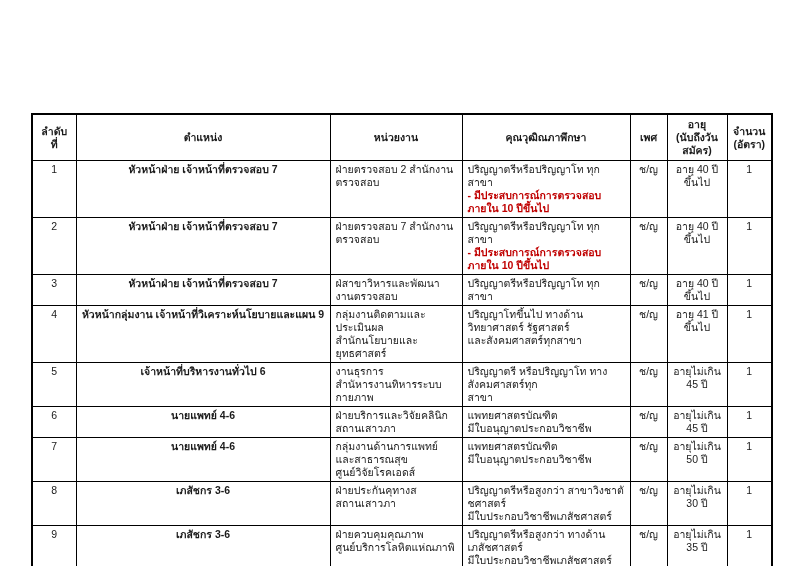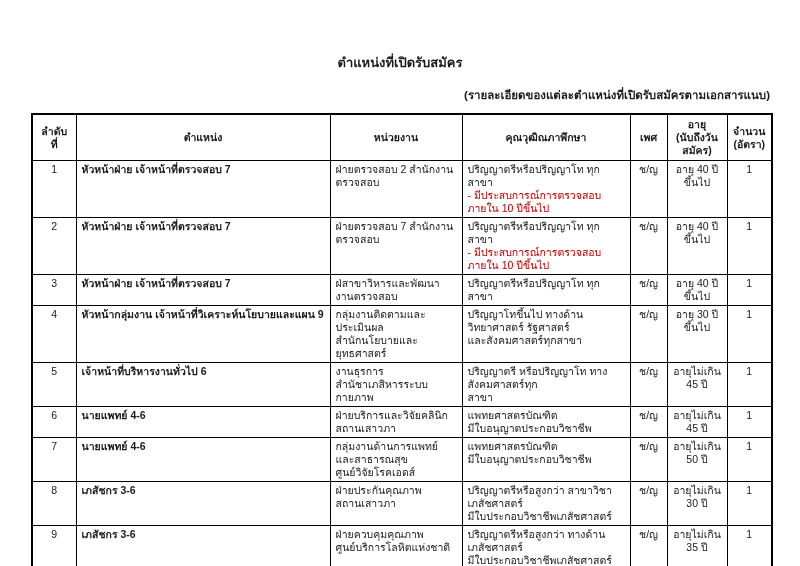--- a/index.html
+++ b/index.html
@@ -62,30 +62,28 @@
     vertical-align: top;
     padding: 2px 5px;
     background: #ffffff;
   }
   table.positions tbody tr { height: 30px; }
   td.c-no, td.c-gender, td.c-age, td.c-count {
     text-align: center;
     padding-left: 1px;
     padding-right: 1px;
   }
-  td.c-position { font-weight: bold; }
+  td.c-position { font-weight: bold; text-align: center; }
   .line { display: block; }
-  .red-note { color: #c00000; }
+  .red-note { color: #c00000; font-weight: bold; }
 </style>
 </head>
 <body>
 
 <div class="page">
-  <div class="doc-title">ตำแหน่งที่เปิดรับสมัคร</div>
-  <div class="doc-subtitle">(รายละเอียดของแต่ละตำแหน่งที่เปิดรับสมัครตามเอกสารแนบ)</div>
 
   <table class="positions">
     <colgroup id="colgroup">
         <col style="width: 44px;">
         <col style="width: 254px;">
         <col style="width: 132px;">
         <col style="width: 168px;">
         <col style="width: 37px;">
         <col style="width: 60px;">
         <col style="width: 45px;">
@@ -165,29 +163,29 @@
           <td class="c-position">หัวหน้ากลุ่มงาน เจ้าหน้าที่วิเคราะห์นโยบายและแผน 9</td>
           <td class="c-unit">
             <span class="line">กลุ่มงานติดตามและประเมินผล</span>
             <span class="line">สำนักนโยบายและยุทธศาสตร์</span>
           </td>
           <td class="c-qual">
             <span class="line">ปริญญาโทขึ้นไป ทางด้านวิทยาศาสตร์ รัฐศาสตร์</span>
             <span class="line">และสังคมศาสตร์ทุกสาขา</span>
           </td>
           <td class="c-gender">ช/ญ</td>
-          <td class="c-age">อายุ 30 ปีขึ้นไป</td>
+          <td class="c-age">อายุ 41 ปีขึ้นไป</td>
           <td class="c-count">1</td>
         </tr>
         <tr>
           <td class="c-no">5</td>
           <td class="c-position">เจ้าหน้าที่บริหารงานทั่วไป 6</td>
           <td class="c-unit">
             <span class="line">งานธุรการ</span>
-            <span class="line">สำนัชาเภสิหารระบบกายภาพ</span>
+            <span class="line">สำนัหารงานทิหารระบบกายภาพ</span>
           </td>
           <td class="c-qual">
             <span class="line">ปริญญาตรี หรือปริญญาโท ทางสังคมศาสตร์ทุก</span>
             <span class="line">สาขา</span>
           </td>
           <td class="c-gender">ช/ญ</td>
           <td class="c-age">อายุไม่เกิน 45 ปี</td>
           <td class="c-count">1</td>
         </tr>
         <tr>
@@ -217,37 +215,37 @@
             <span class="line">มีใบอนุญาตประกอบวิชาชีพ</span>
           </td>
           <td class="c-gender">ช/ญ</td>
           <td class="c-age">อายุไม่เกิน 50 ปี</td>
           <td class="c-count">1</td>
         </tr>
         <tr>
           <td class="c-no">8</td>
           <td class="c-position">เภสัชกร 3-6</td>
           <td class="c-unit">
-            <span class="line">ฝ่ายประกันคุณภาพ</span>
+            <span class="line">ฝ่ายประกันคุทางส</span>
             <span class="line">สถานเสาวภา</span>
           </td>
           <td class="c-qual">
-            <span class="line">ปริญญาตรีหรือสูงกว่า สาขาวิชาเภสัชศาสตร์</span>
+            <span class="line">ปริญญาตรีหรือสูงกว่า สาขาวิงชาตัชศาสตร์</span>
             <span class="line">มีใบประกอบวิชาชีพเภสัชศาสตร์</span>
           </td>
           <td class="c-gender">ช/ญ</td>
           <td class="c-age">อายุไม่เกิน 30 ปี</td>
           <td class="c-count">1</td>
         </tr>
         <tr>
           <td class="c-no">9</td>
           <td class="c-position">เภสัชกร 3-6</td>
           <td class="c-unit">
             <span class="line">ฝ่ายควบคุมคุณภาพ</span>
-            <span class="line">ศูนย์บริการโลหิตแห่งชาติ</span>
+            <span class="line">ศูนย์บริการโลหิตแห่ณภาพิ</span>
           </td>
           <td class="c-qual">
             <span class="line">ปริญญาตรีหรือสูงกว่า ทางด้านเภสัชศาสตร์</span>
             <span class="line">มีใบประกอบวิชาชีพเภสัชศาสตร์</span>
           </td>
           <td class="c-gender">ช/ญ</td>
           <td class="c-age">อายุไม่เกิน 35 ปี</td>
           <td class="c-count">1</td>
         </tr>
       </tbody>

